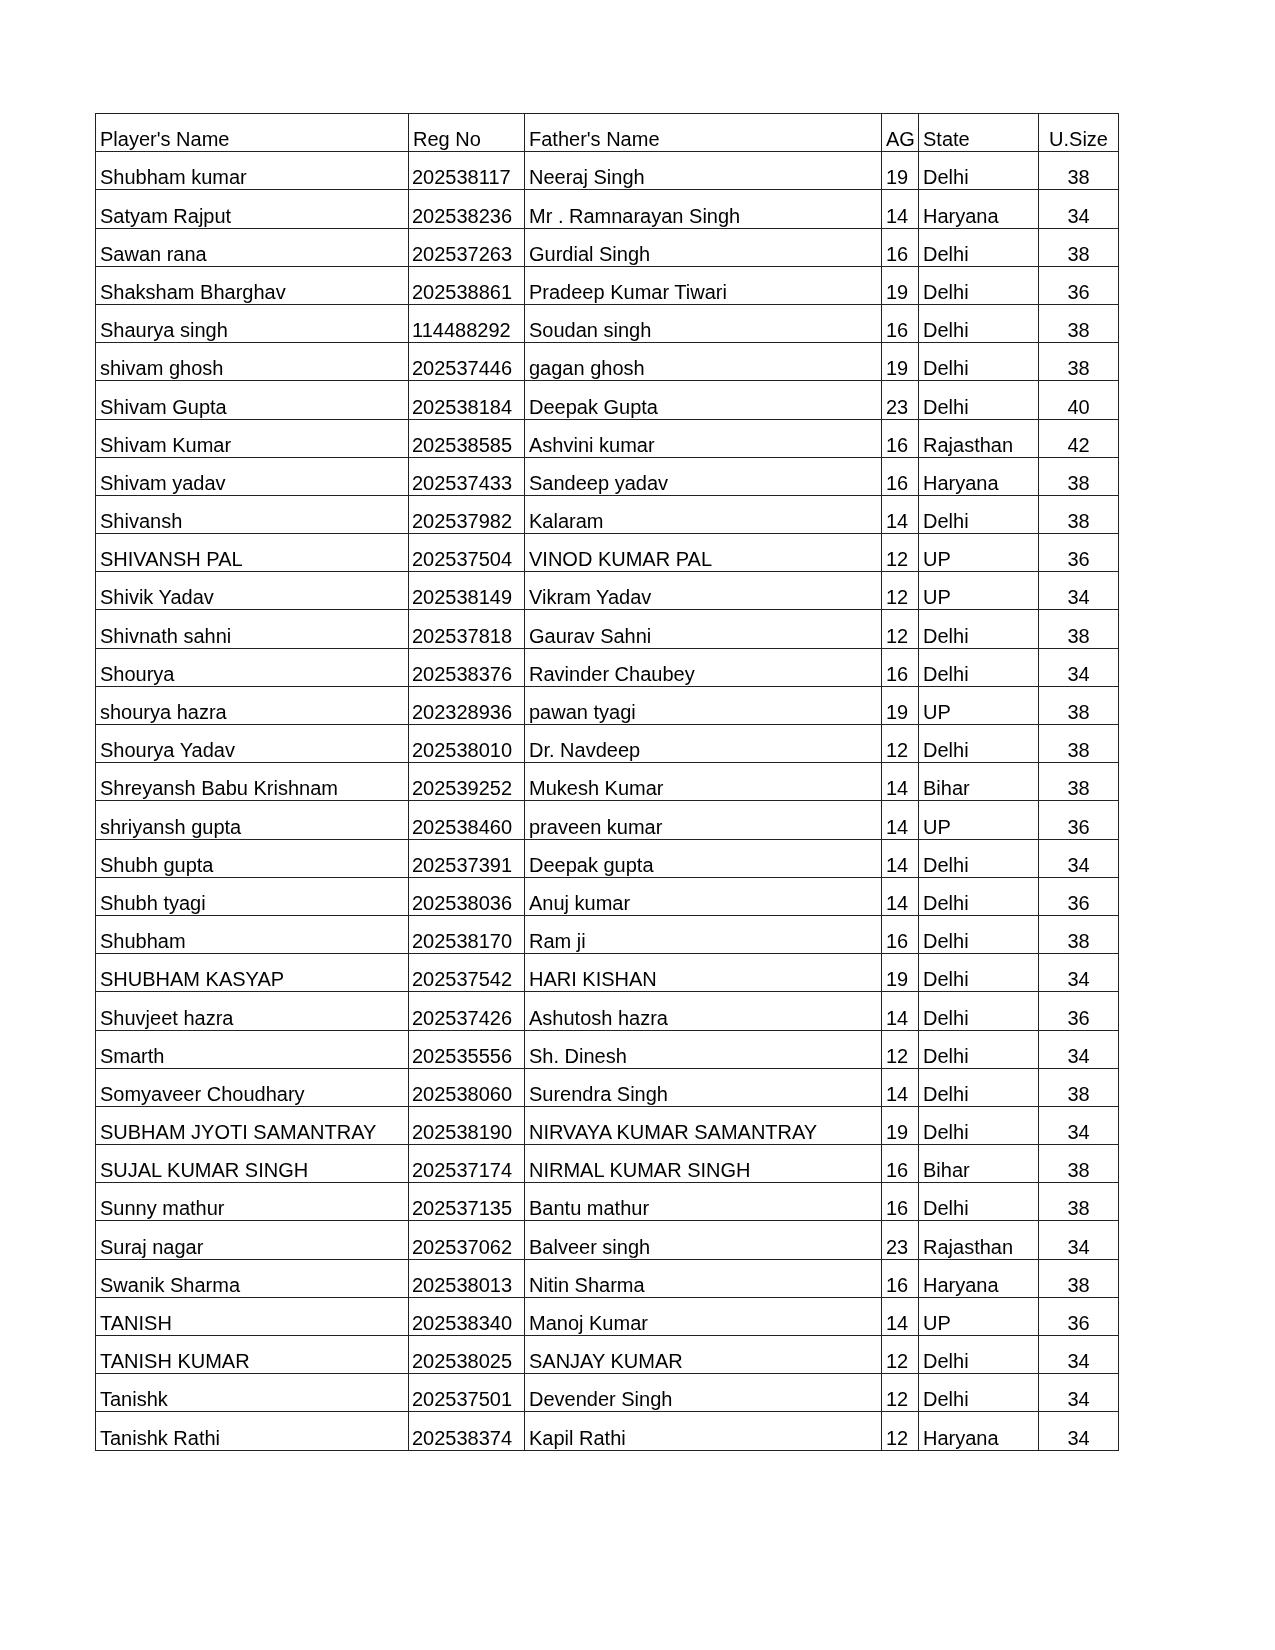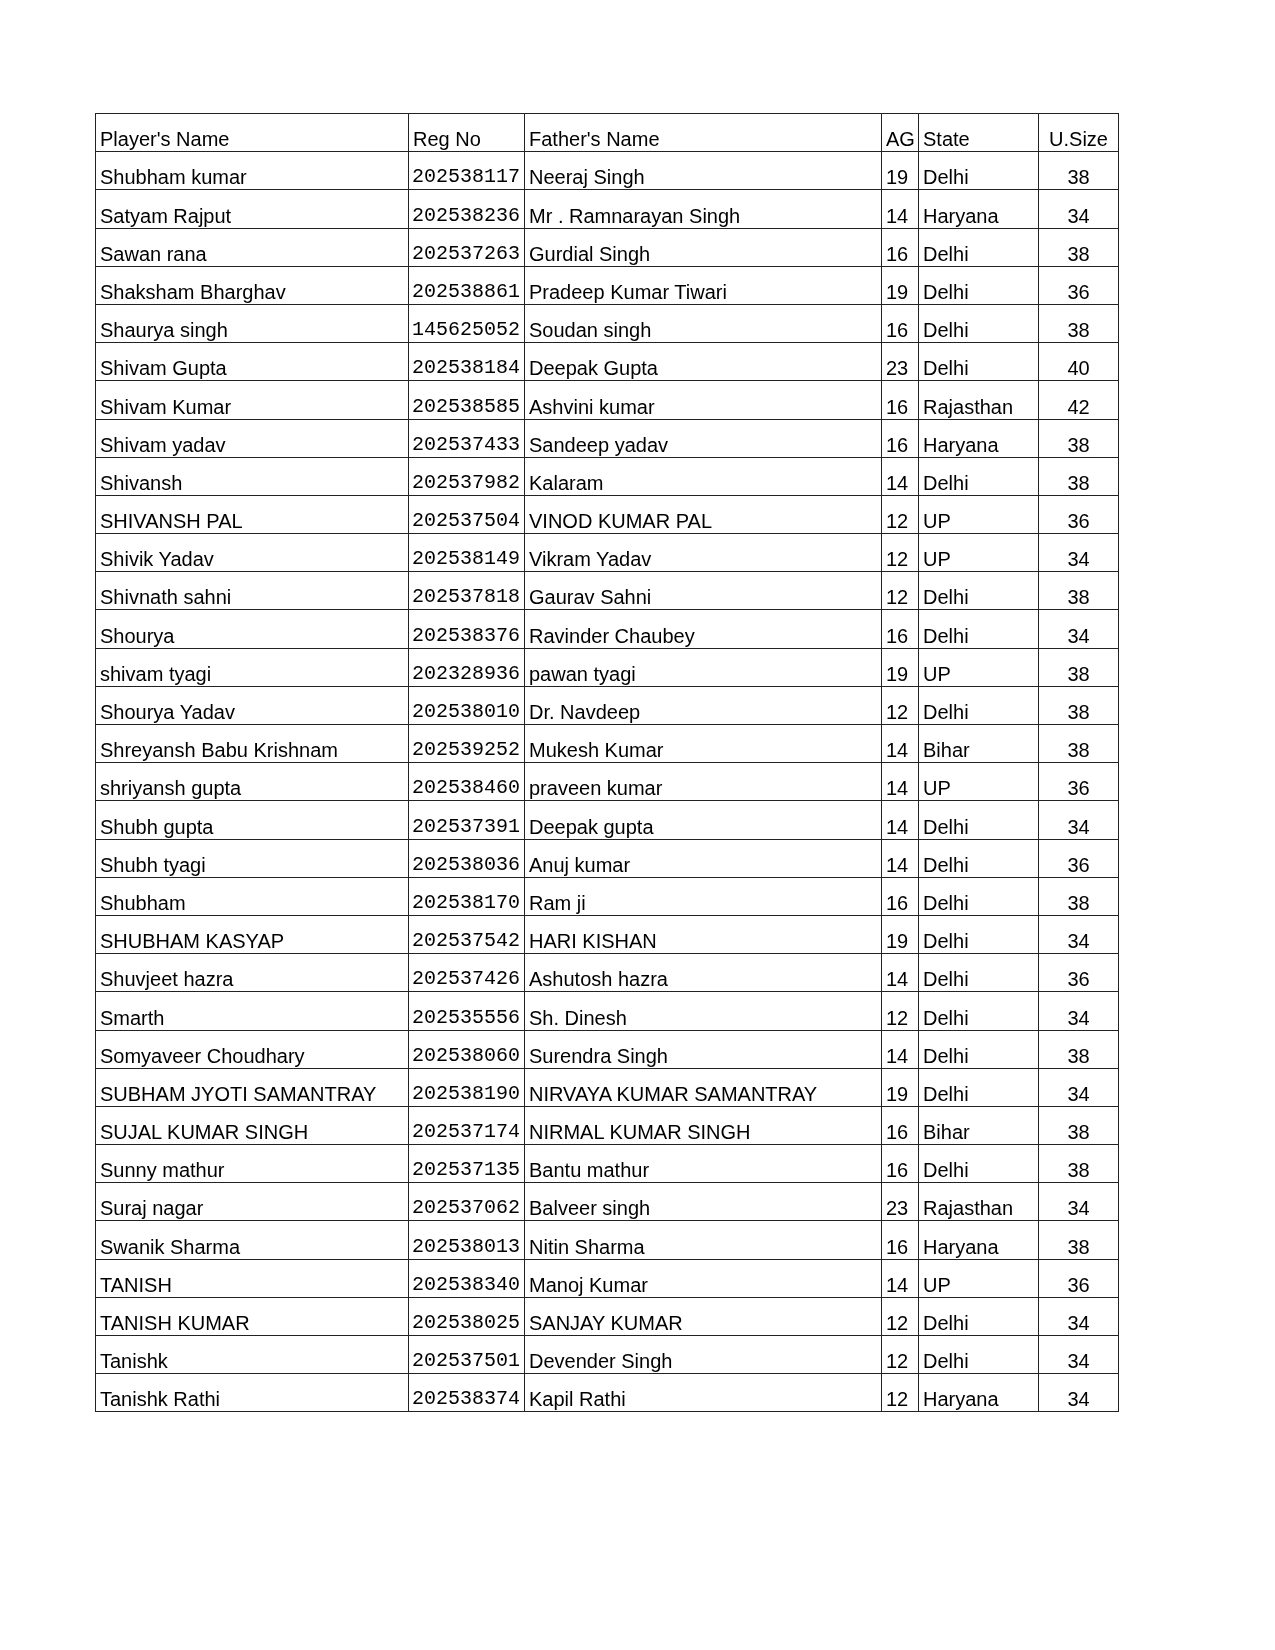--- a/index.html
+++ b/index.html
@@ -20,21 +20,21 @@
     text-align: left;
   }
   th { font-weight: normal; }
   .c-name { width: 313px; }
   .c-reg { width: 116px; }
   .c-father { width: 357px; }
   .c-ag { width: 37px; }
   .c-state { width: 120px; }
   .c-size { width: 80px; }
   td.num-size, th.num-size { text-align: center; padding-left: 0; margin-left: 46px; }
-  td.reg { padding-left: 3px; font-family: Liberation Mono, monospace; }
+  td.reg { padding-left: 3px; }
 </style>
 </head>
 <body>
 
 <div class="sheet">
   <table>
     <colgroup>
       <col class="c-name">
         <col class="c-reg">
         <col class="c-father">
@@ -80,23 +80,31 @@
         <tr>
           <td>Shaksham Bharghav</td>
           <td class="reg">202538861</td>
           <td>Pradeep Kumar Tiwari</td>
           <td>19</td>
           <td>Delhi</td>
           <td class="num-size">36</td>
         </tr>
         <tr>
           <td>Shaurya singh</td>
-          <td class="reg">145625052</td>
+          <td class="reg">114488292</td>
           <td>Soudan singh</td>
           <td>16</td>
+          <td>Delhi</td>
+          <td class="num-size">38</td>
+        </tr>
+        <tr>
+          <td>shivam ghosh</td>
+          <td class="reg">202537446</td>
+          <td>gagan ghosh</td>
+          <td>19</td>
           <td>Delhi</td>
           <td class="num-size">38</td>
         </tr>
         <tr>
           <td>Shivam Gupta</td>
           <td class="reg">202538184</td>
           <td>Deepak Gupta</td>
           <td>23</td>
           <td>Delhi</td>
           <td class="num-size">40</td>
@@ -151,21 +159,21 @@
         </tr>
         <tr>
           <td>Shourya</td>
           <td class="reg">202538376</td>
           <td>Ravinder Chaubey</td>
           <td>16</td>
           <td>Delhi</td>
           <td class="num-size">34</td>
         </tr>
         <tr>
-          <td>shivam tyagi</td>
+          <td>shourya hazra</td>
           <td class="reg">202328936</td>
           <td>pawan tyagi</td>
           <td>19</td>
           <td>UP</td>
           <td class="num-size">38</td>
         </tr>
         <tr>
           <td>Shourya Yadav</td>
           <td class="reg">202538010</td>
           <td>Dr. Navdeep</td>

